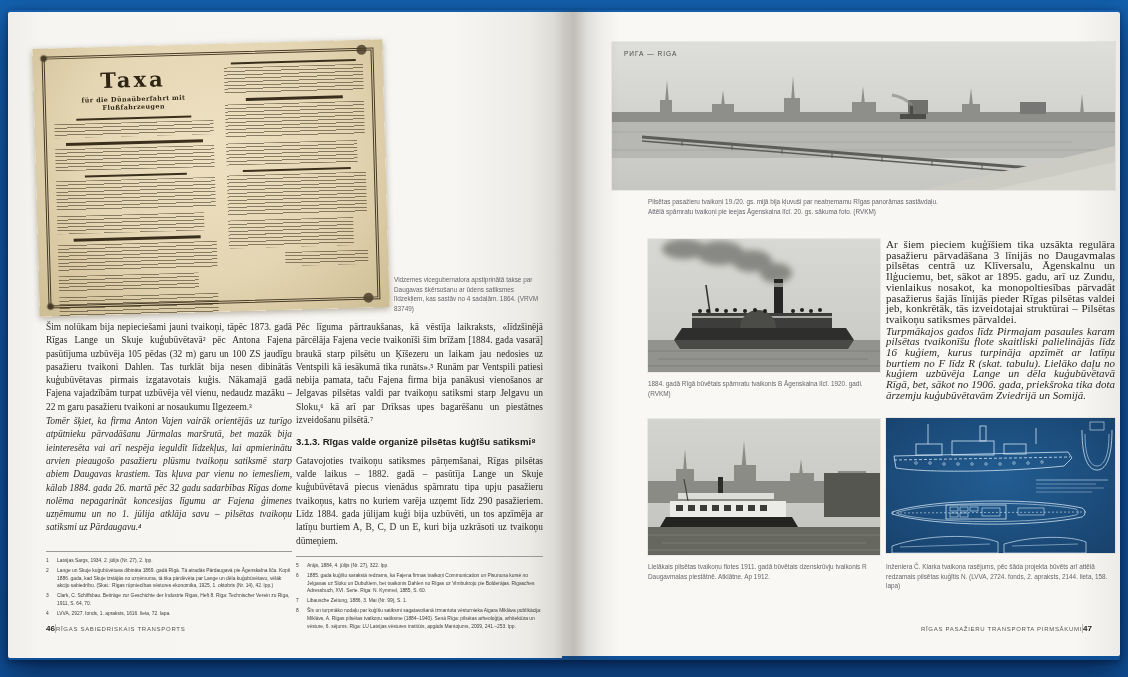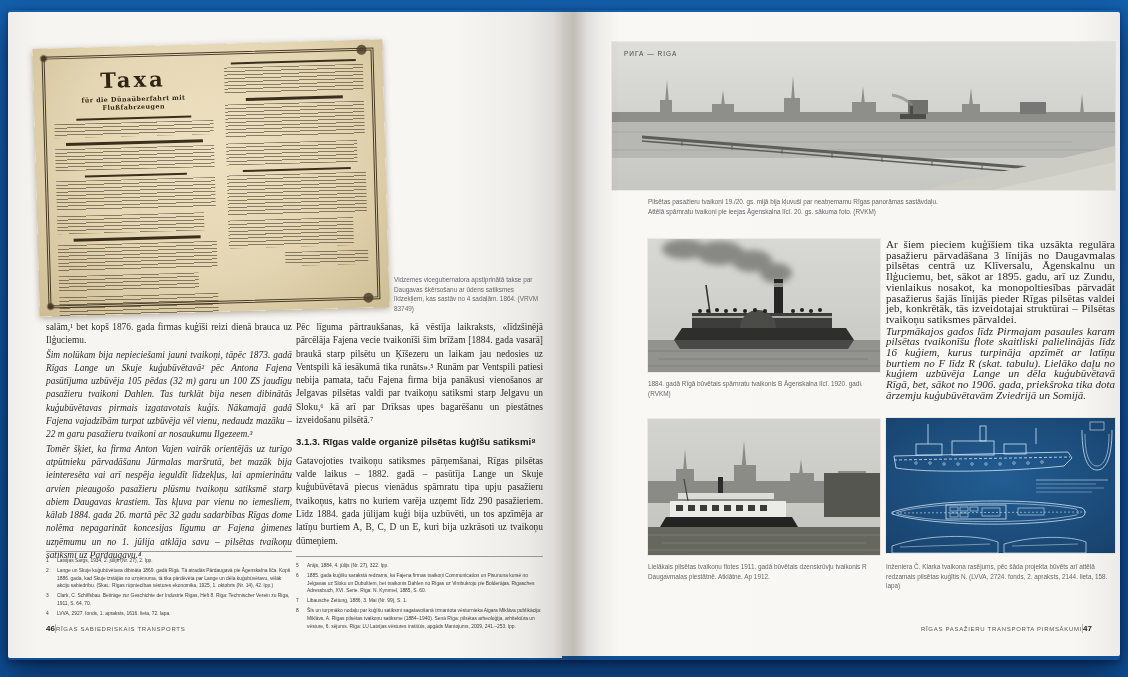--- a/index.html
+++ b/index.html
@@ -96,21 +96,20 @@
           <div class="tx" style="height:28px;width:90%"></div>
           <div class="tx" style="height:14px;width:60%;margin-left:auto"></div>
         </div>
       </div>
     </div>
   </div>
 
   <div class="caption" style="left:394px;top:275px;width:150px;">Vidzemes vicegubernatora apstiprinātā takse par Daugavas šķērsošanu ar ūdens satiksmes līdzekļiem, kas sastāv no 4 sadaļām. 1864. (VRVM 83749)</div>
 
   <div class="body-col" style="left:46px;top:321px;width:246px;">
-    <p>salām,¹ bet kopš 1876. gada firmas kuģīši reizi dienā brauca uz Ilģuciemu.</p>
     <p>Šim nolūkam bija nepieciešami jauni tvaikoņi, tāpēc 1873. gadā Rīgas Lange un Skuje kuģubūvētavā² pēc Antona Fajena pasūtījuma uzbūvēja 105 pēdas (32 m) garu un 100 ZS jaudīgu pasažieru tvaikoni Dahlen. Tas turklāt bija nesen dibinātās kuģubūvētavas pirmais izgatavotais kuģis. Nākamajā gadā Fajena vajadzībām turpat uzbūvēja vēl vienu, nedaudz mazāku – 22 m garu pasažieru tvaikoni ar nosaukumu Ilgezeem.³</p>
     <p>Tomēr šķiet, ka firma Anton Vajen vairāk orientējās uz turīgo atpūtnieku pārvadāšanu Jūrmalas maršrutā, bet mazāk bija ieinteresēta vai arī nespēja ieguldīt līdzekļus, lai apmierinātu arvien pieaugošo pasažieru plūsmu tvaikoņu satiksmē starp abiem Daugavas krastiem. Tas kļuva par vienu no iemesliem, kālab 1884. gada 26. martā pēc 32 gadu sadarbības Rīgas dome nolēma nepagarināt koncesijas līgumu ar Fajena ģimenes uzņēmumu un no 1. jūlija atklāja savu – pilsētas tvaikoņu satiksmi uz Pārdaugavu.⁴</p>
   </div>
 
   <div class="body-col" style="left:296px;top:321px;width:247px;">
     <p>Pēc līguma pārtraukšanas, kā vēstīja laikraksts, «līdzšinējā pārcēlāja Fajena vecie tvaikonīši šim brīžam [1884. gada vasarā] braukā starp pilsētu un Ķīšezeru un laikam jau nedosies uz Ventspili kā iesākumā tika runāts».⁵ Runām par Ventspili patiesi nebija pamata, taču Fajena firma bija panākusi vienošanos ar Jelgavas pilsētas valdi par tvaikoņu satiksmi starp Jelgavu un Sloku,⁶ kā arī par Drīksas upes bagarēšanu un piestātnes izveidošanu pilsētā.⁷</p>
     <div class="sec-head">3.1.3. Rīgas valde organizē pilsētas kuģīšu satiksmi⁸</div>
     <p>Gatavojoties tvaikoņu satiksmes pārņemšanai, Rīgas pilsētas valde laikus – 1882. gadā – pasūtīja Lange un Skuje kuģubūvētavā piecus vienādus spārnratu tipa upju pasažieru tvaikoņus, katrs no kuriem varēja uzņemt līdz 290 pasažieriem. Līdz 1884. gada jūlijam kuģi bija uzbūvēti, un tos apzīmēja ar latīņu burtiem A, B, C, D un E, kuri bija uzkrāsoti uz tvaikoņu dūmeņiem.</p>
   </div>
 

